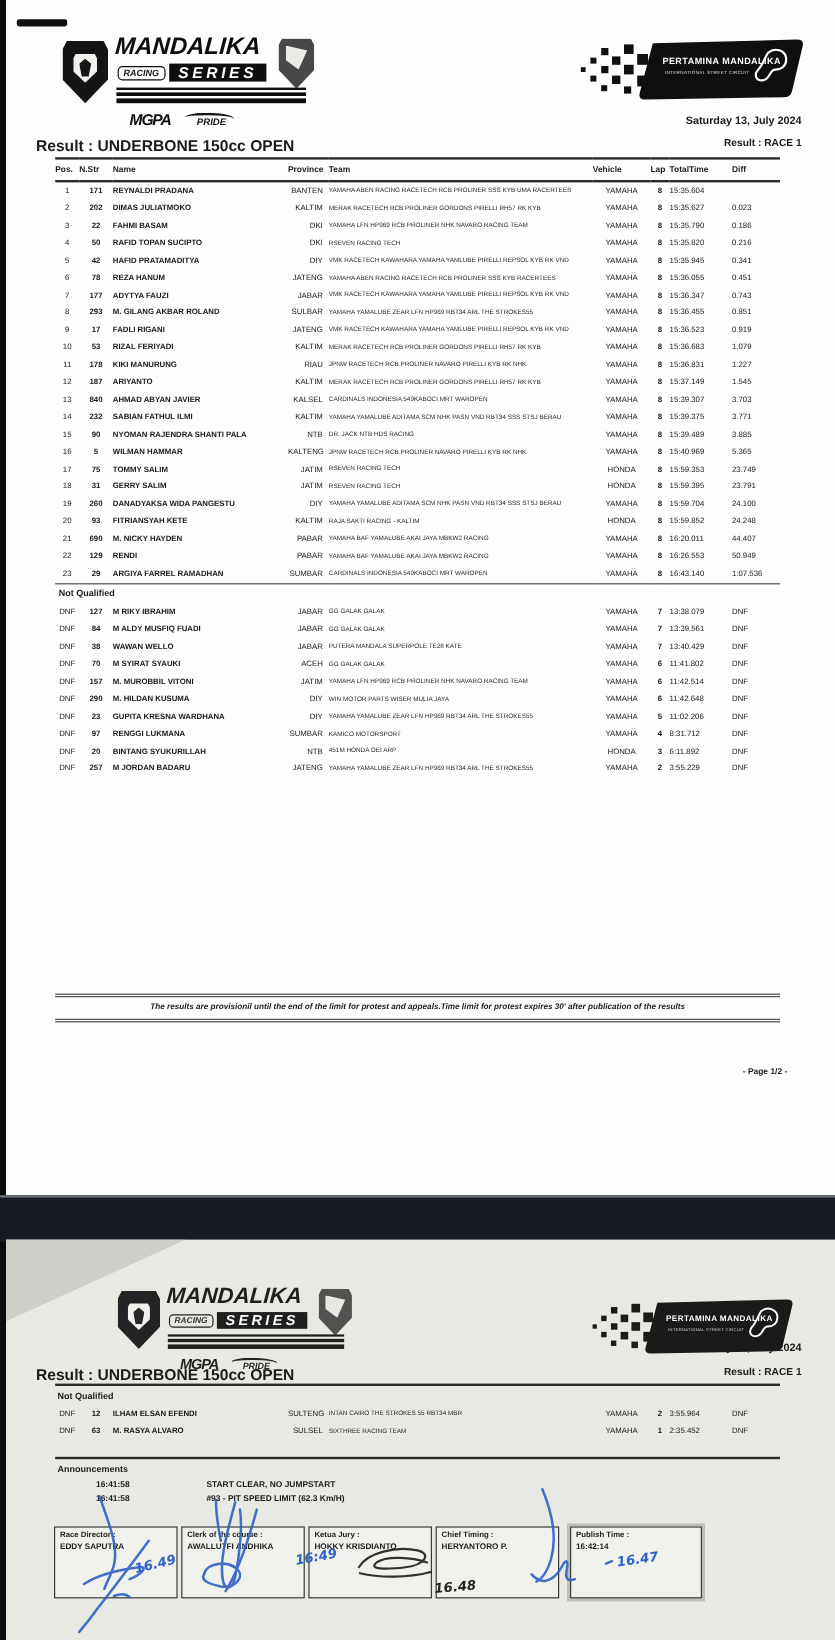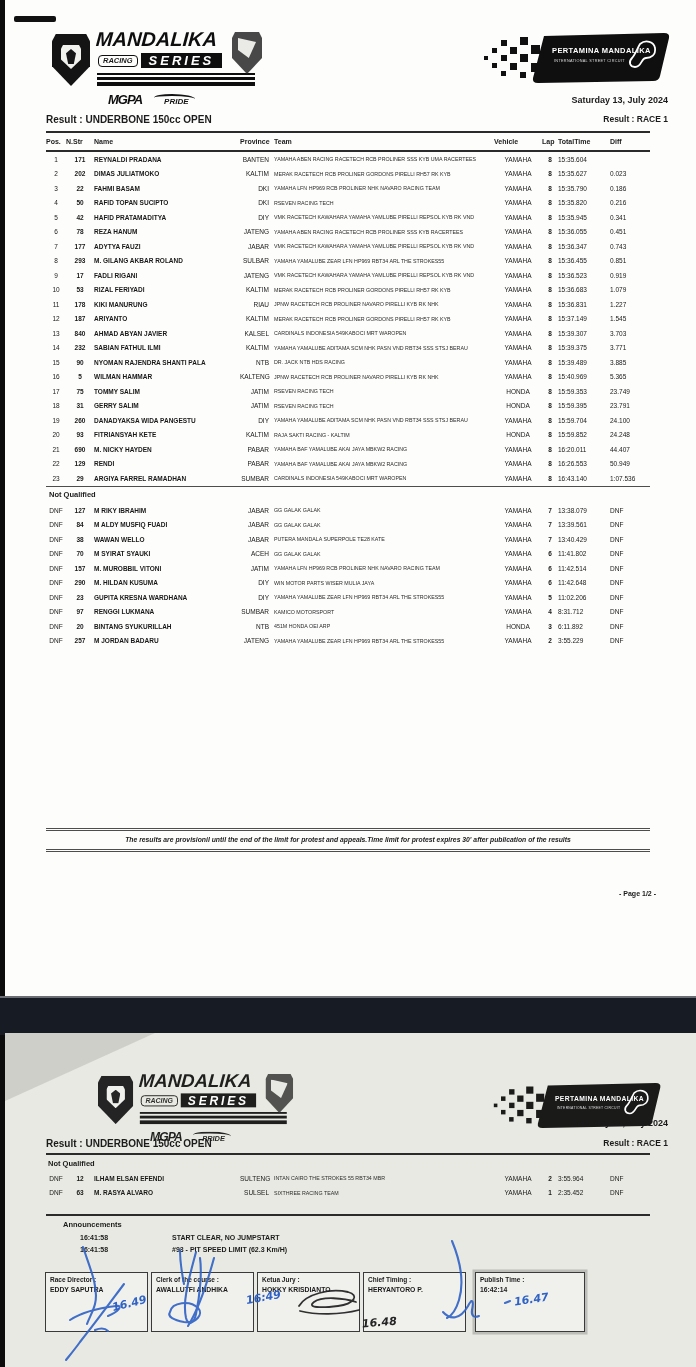--- a/index.html
+++ b/index.html
@@ -37,21 +37,21 @@
   .mrs .mgparow{position:absolute;left:56px;top:62px;display:flex;gap:12px;align-items:baseline}
   .mgpa{font-size:13px;font-weight:900;font-style:italic;letter-spacing:-1px;color:#0e0e0e}
   .pride{font-size:8px;font-weight:700;font-style:italic;color:#141414;border-top:2px solid #141414;
        border-top-left-radius:70% 6px;border-top-right-radius:90% 8px;padding:1px 6px 0 10px}
 
   
   .pert{position:absolute;width:190px;height:52px}
 
   
   .date{position:absolute;right:28px;font-weight:700;font-size:9px}
-  .resL{position:absolute;left:46px;font-weight:700;font-size:10px}
+  .resL{position:absolute;left:30px;font-weight:700;font-size:13px}
   .resR{position:absolute;right:28px;font-weight:700;font-size:8.5px}
 
   
   table{border-collapse:collapse;table-layout:fixed}
   .tbl{width:604px}
   .tbl th{border-top:2px solid #2b2b2b;border-bottom:2px solid #2b2b2b;font-size:7px;height:17px;
        text-align:left;padding:0;white-space:nowrap}
   .tbl td{font-size:6.5px;height:14.5px;padding:0;white-space:nowrap;overflow:hidden;color:#181818}
   .c-pos{text-align:center}
   .c-nstr{text-align:center;font-weight:700}
@@ -68,21 +68,21 @@
 
   .note{position:absolute;left:46px;top:828px;width:604px;border-top:3px double #4d4d4d;
        border-bottom:3px double #4d4d4d;padding:5px 0 6px;font-size:6.8px;font-weight:700;
        font-style:italic;text-align:center}
   .pg{position:absolute;right:40px;top:890px;font-size:7px;font-weight:700}
 
   
   .nqwrap{position:absolute;left:46px;top:1153px;width:604px;border-top:2px solid #2b2b2b;padding-top:3px}
   .nqwrap .lbl{font-weight:700;font-size:7.5px;margin:1px 0 3px 2px}
   .annwrap{position:absolute;left:46px;top:1214px;width:604px;border-top:2px solid #2b2b2b;padding-top:4px}
-  .annwrap .lbl{font-weight:700;font-size:7.5px;margin-left:17px}
+  .annwrap .lbl{font-weight:700;font-size:7.5px;margin-left:2px}
   .annitem{display:flex;margin-top:5px;font-size:7px;font-weight:700}
   .anntime{margin-left:34px;width:92px}
   .sigrow{position:absolute;left:45px;top:1272px;display:flex;gap:3px}
   .sigbox{width:103px;height:60px;border:1.5px solid #3a3a3a;padding:3px 4px;box-sizing:border-box;
        font-size:6.5px;background:rgba(255,255,255,.35)}
   .sigbox .role{font-weight:600}
   .sigbox .name{font-weight:700;margin-top:3px;font-size:6.8px}
   .sigbox.publish{margin-left:6px;width:110px;box-shadow:0 0 0 2.5px rgba(58,58,58,.25)}
 
   .ink{position:absolute;left:0;top:0;width:696px;height:1367px;pointer-events:none}

